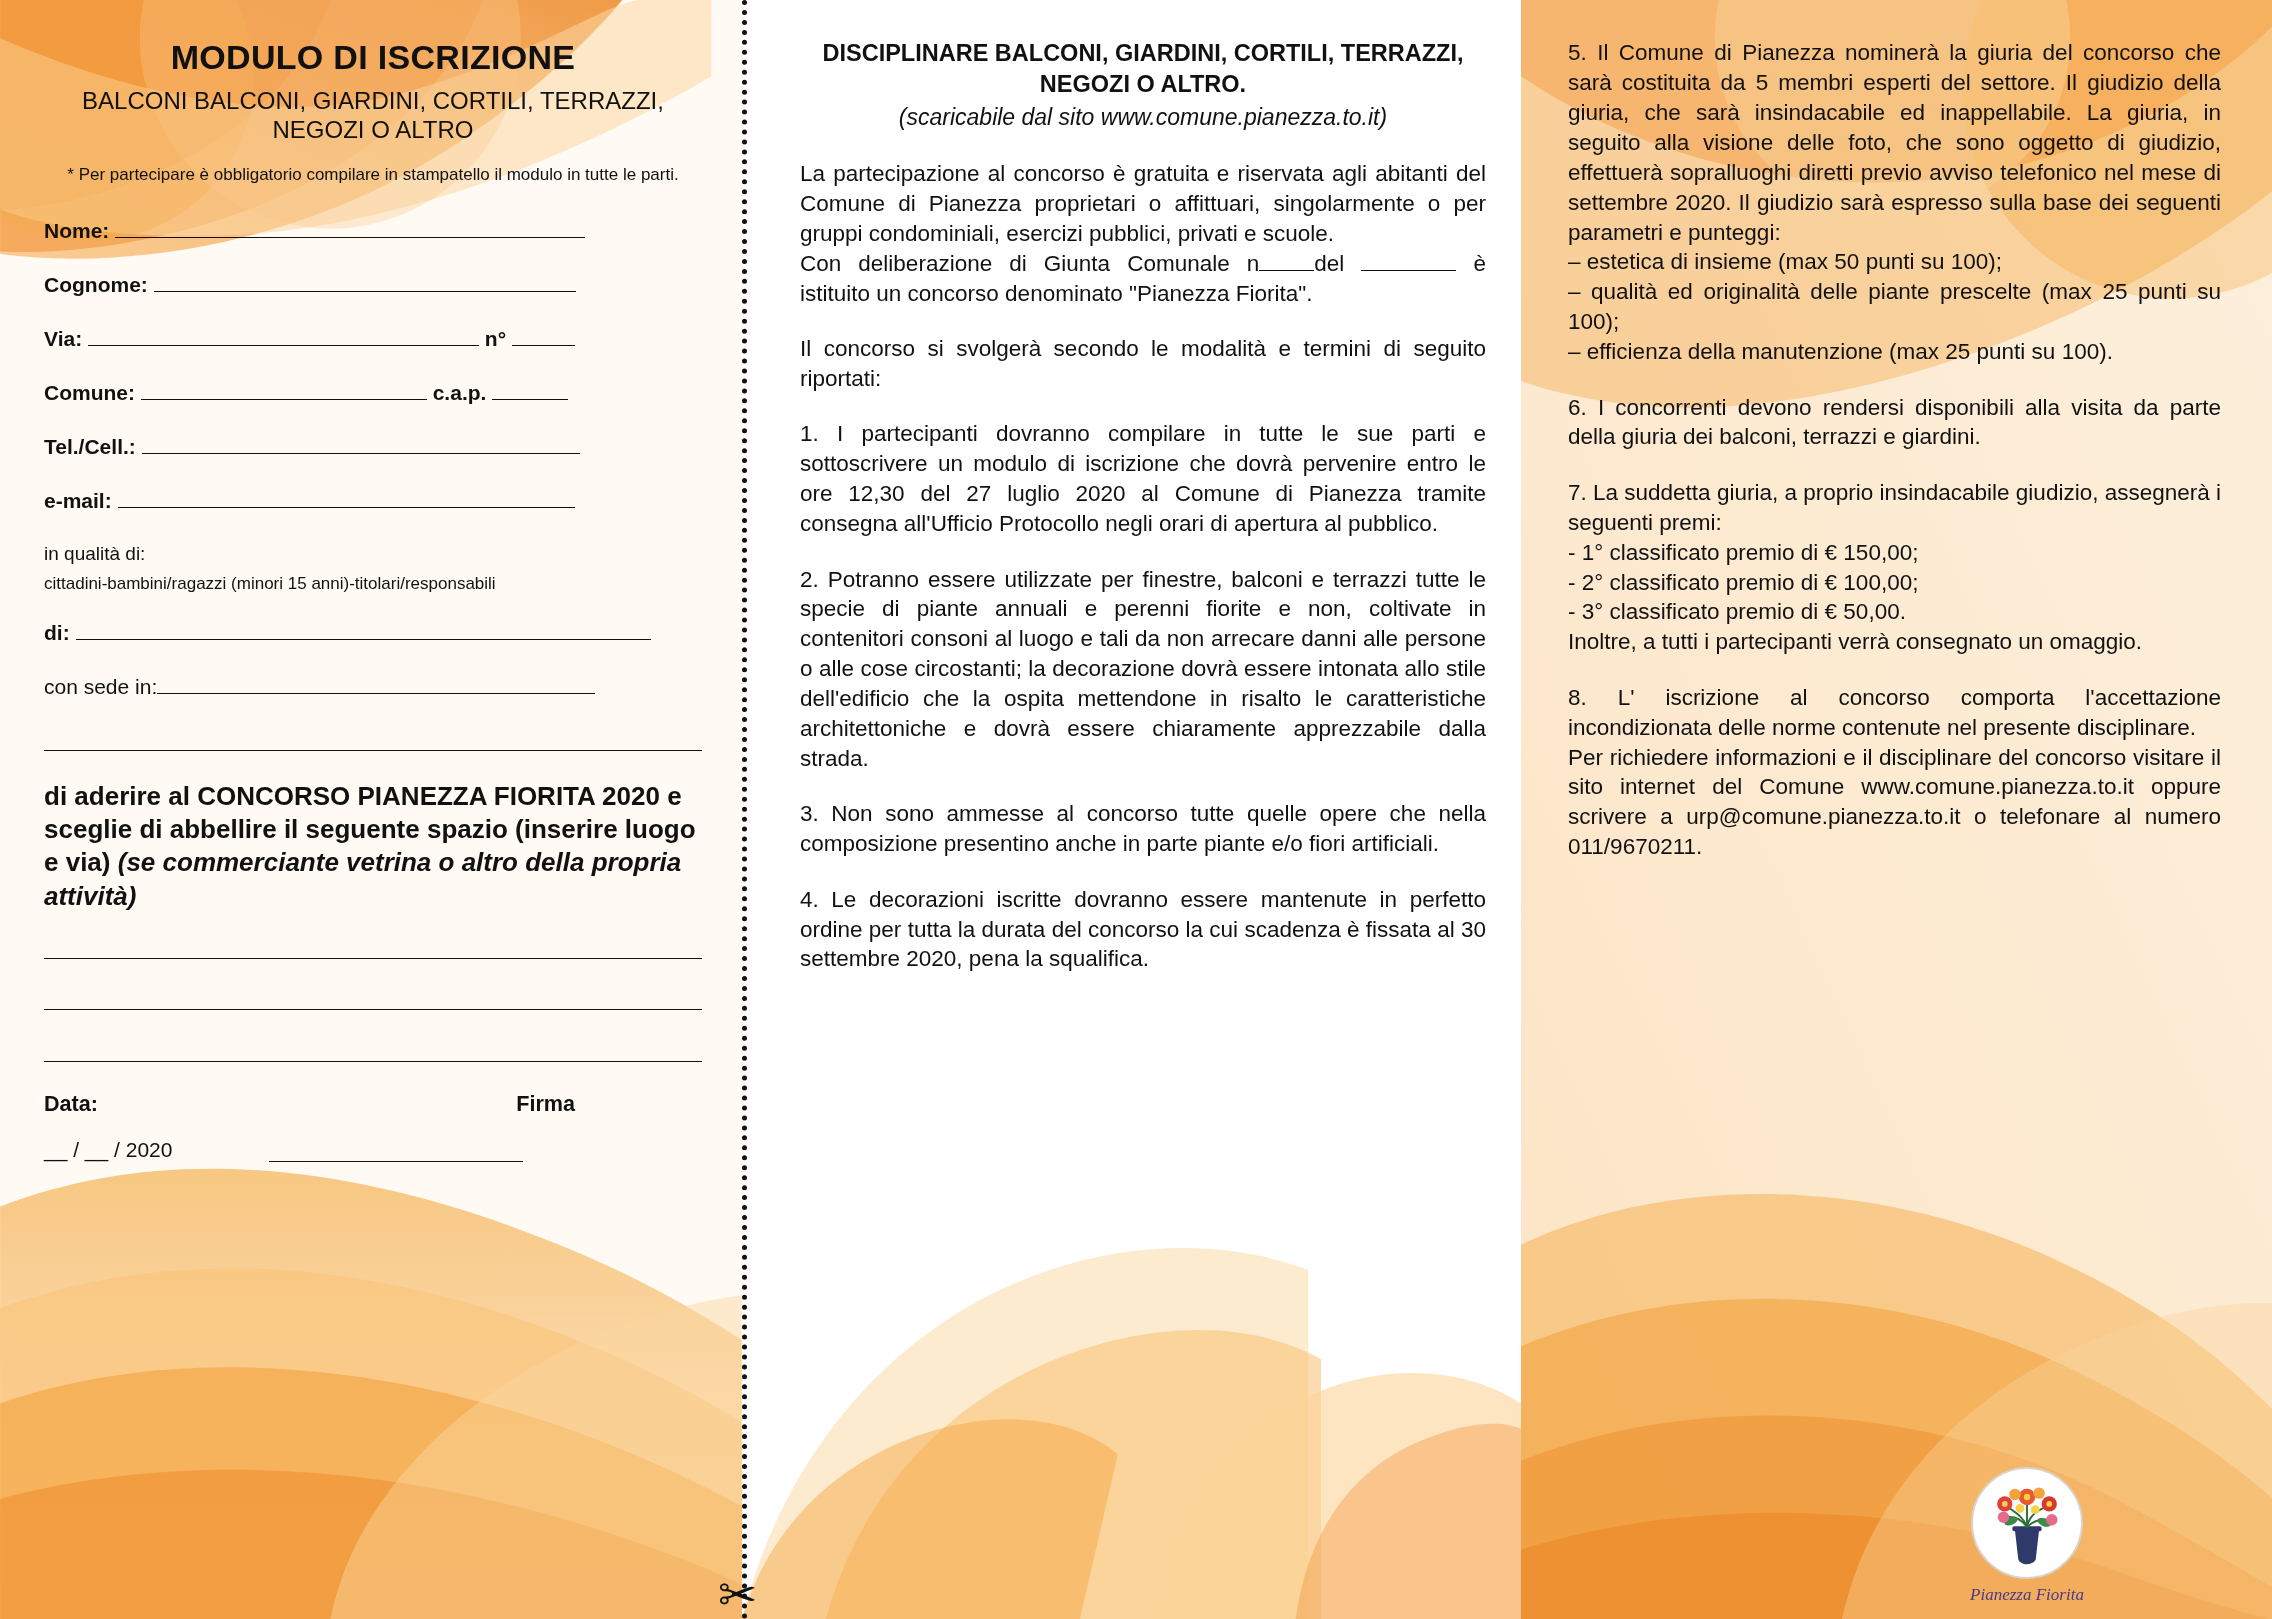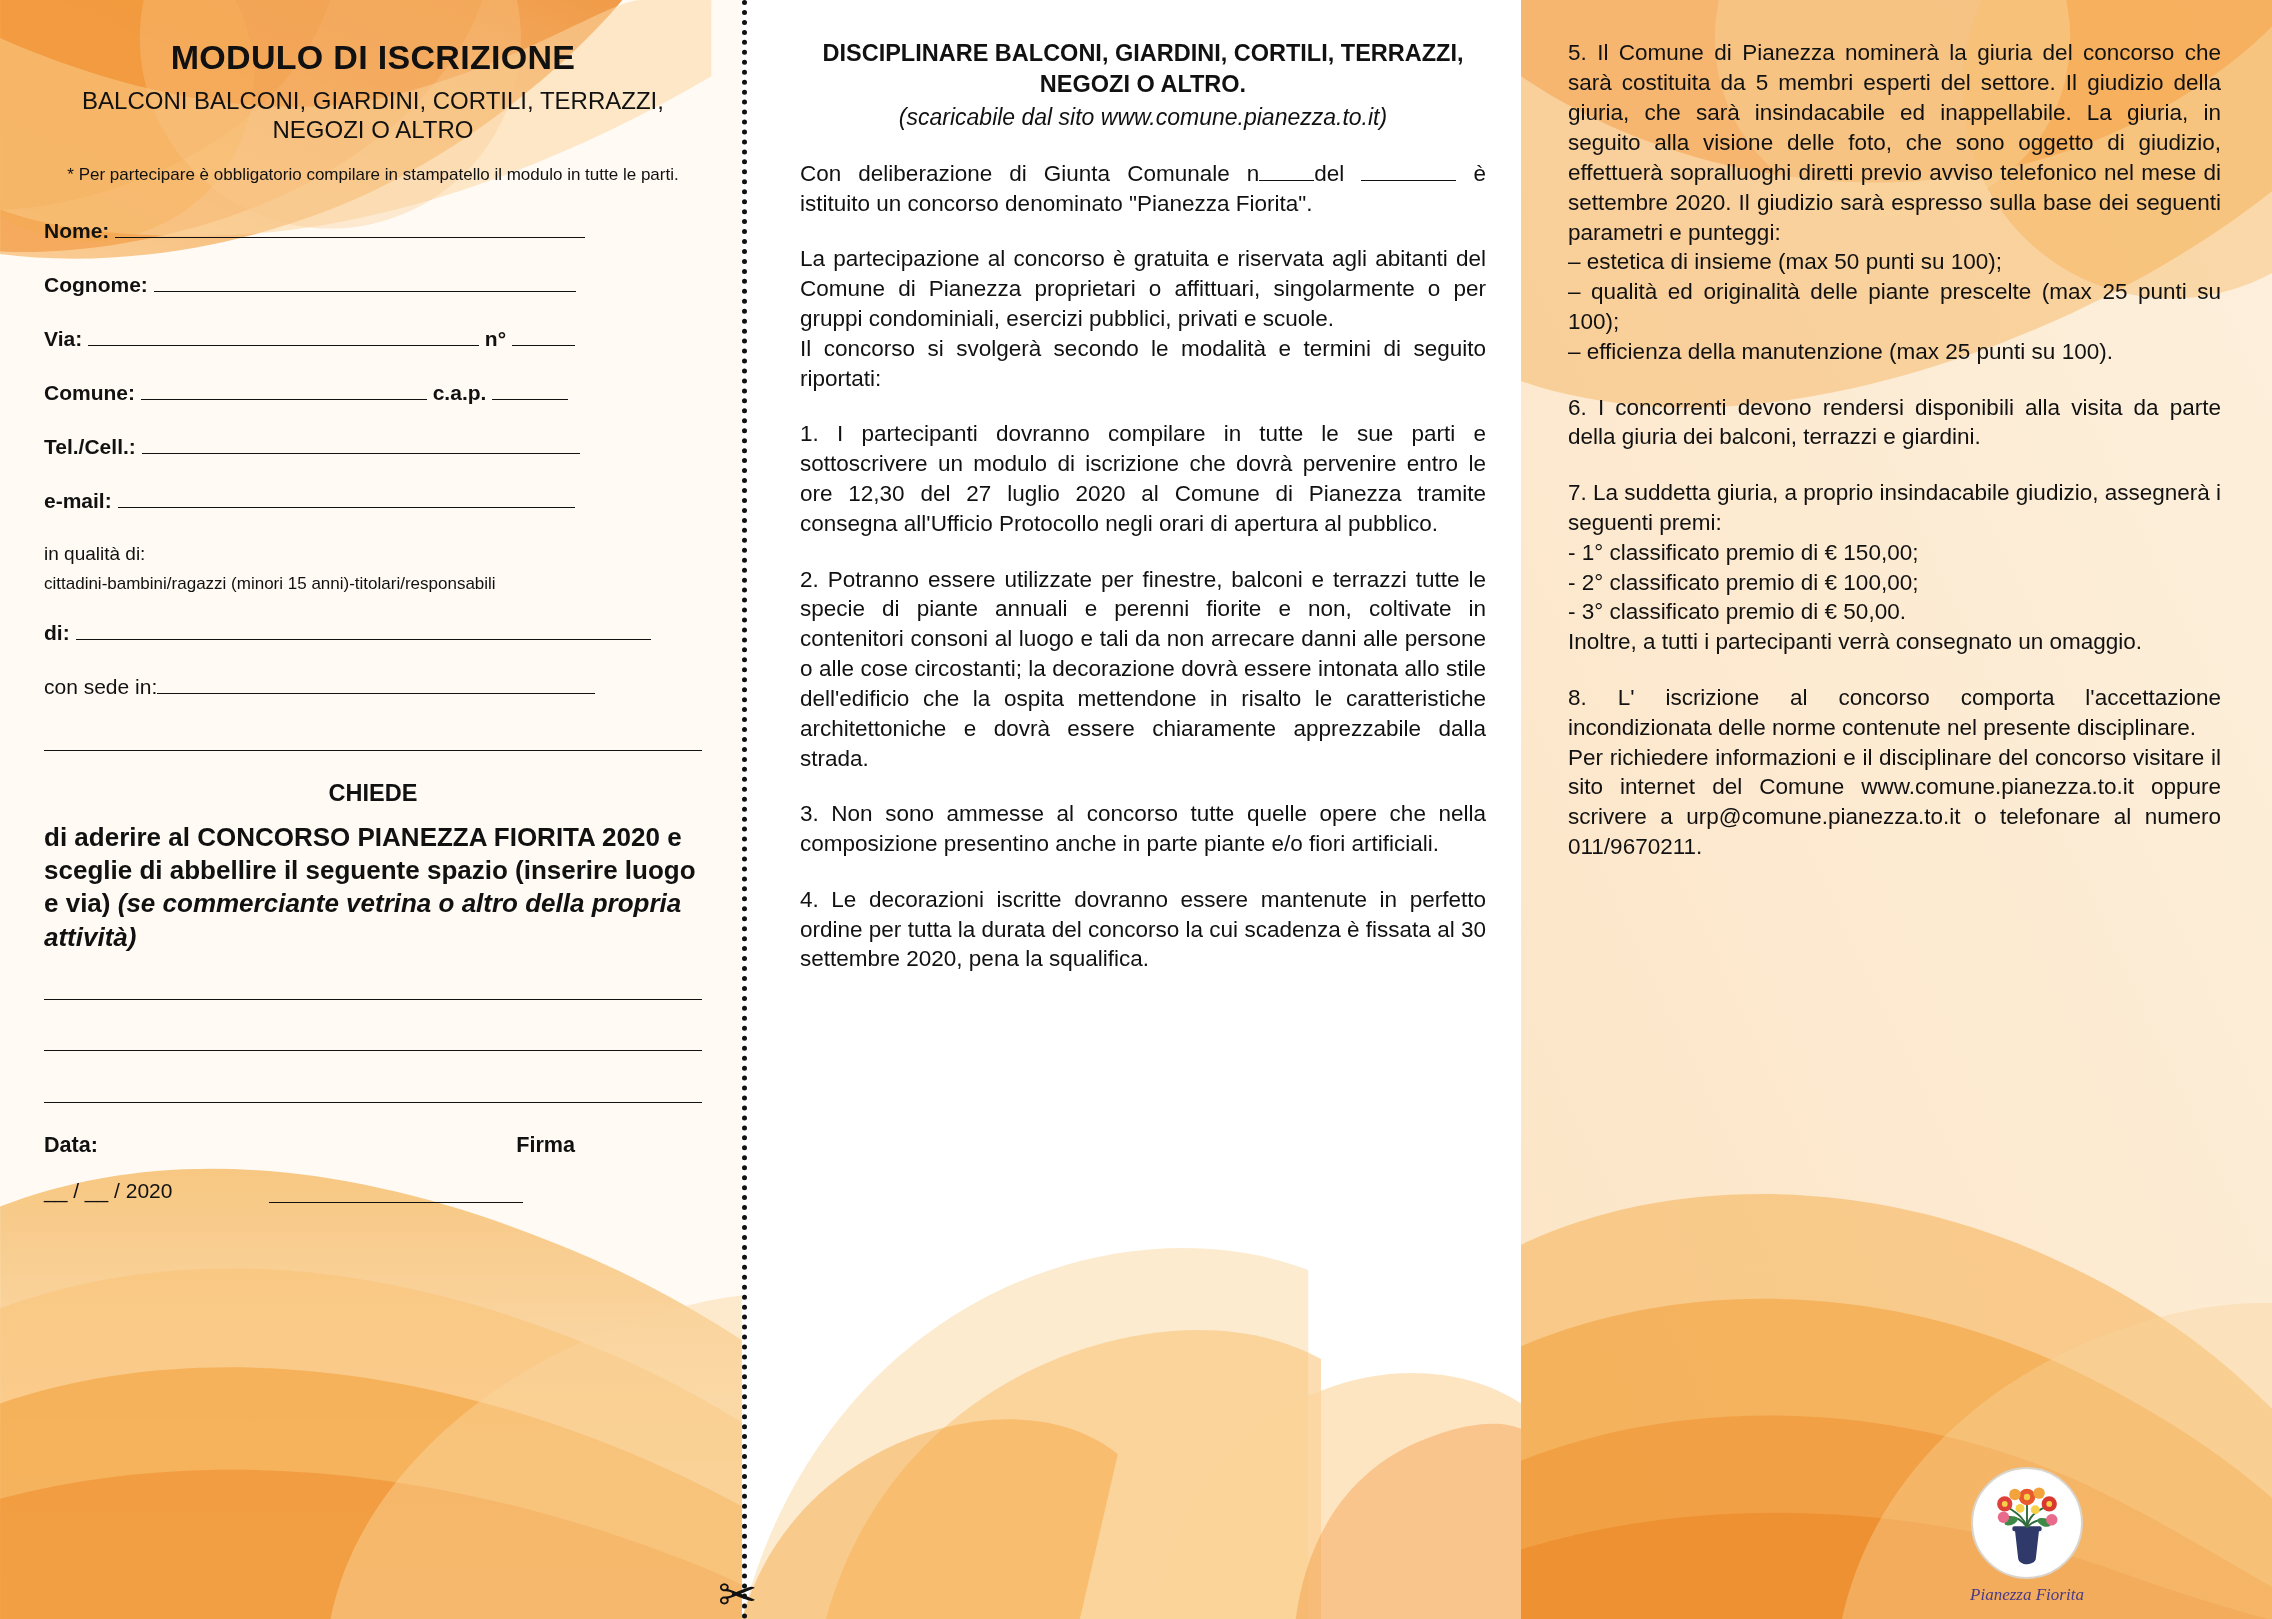--- a/index.html
+++ b/index.html
@@ -224,21 +224,20 @@
       <b>di:</b>
       <span class="lead" style="width:575px"></span>
     </div>
 
     <div class="field">
       <span>con sede in:</span><span class="lead" style="width:438px"></span>
     </div>
 
     <div class="blank-line"></div>
 
-    <div class="chiede">CHIEDE</div>
     <div class="chiede-body">
       <span>di aderire al CONCORSO PIANEZZA FIORITA 2020 e sceglie di abbellire il seguente spazio (inserire luogo e via)</span>
       <i>(se commerciante vetrina o altro della propria attività)</i>
     </div>
 
     <div class="blank-line"></div>
     <div class="blank-line"></div>
     <div class="blank-line"></div>
 
     <div class="sig-row">
@@ -252,25 +251,25 @@
     </div>
   </section>
 
   <div class="rule rule-1"></div>
   <div class="scissors">✂</div>
 
   <section class="col col-mid">
     <h2 class="doc-title">DISCIPLINARE BALCONI, GIARDINI, CORTILI, TERRAZZI, NEGOZI O ALTRO.</h2>
     <div class="doc-sub">(scaricabile dal sito www.comune.pianezza.to.it)</div>
 
+    <p class="body" style="margin-bottom:0">La partecipazione al concorso è gratuita e riservata agli abitanti del Comune di Pianezza proprietari o affittuari, singolarmente o per gruppi condominiali, esercizi pubblici, privati e scuole.</p>
+
     <p class="body">
       <span>Con deliberazione di Giunta Comunale n</span><span class="ul u4"></span><span>del</span> <span class="ul u6"></span> <span>è istituito un concorso denominato "Pianezza Fiorita".</span>
     </p>
-
-    <p class="body" style="margin-bottom:0">La partecipazione al concorso è gratuita e riservata agli abitanti del Comune di Pianezza proprietari o affittuari, singolarmente o per gruppi condominiali, esercizi pubblici, privati e scuole.</p>
     <p class="body">Il concorso si svolgerà secondo le modalità e termini di seguito riportati:</p>
 
     <p class="body">1. I partecipanti dovranno compilare in tutte le sue parti e sottoscrivere un modulo di iscrizione che dovrà pervenire entro le ore 12,30 del 27 luglio 2020 al Comune di Pianezza tramite consegna all'Ufficio Protocollo negli orari di apertura al pubblico.</p>
     <p class="body">2. Potranno essere utilizzate per finestre, balconi e terrazzi tutte le specie di piante annuali e perenni fiorite e non, coltivate in contenitori consoni al luogo e tali da non arrecare danni alle persone o alle cose circostanti; la decorazione dovrà essere intonata allo stile dell'edificio che la ospita mettendone in risalto le caratteristiche architettoniche e dovrà essere chiaramente apprezzabile dalla strada.</p>
     <p class="body">3. Non sono ammesse al concorso tutte quelle opere che nella composizione presentino anche in parte piante e/o fiori artificiali.</p>
     <p class="body">4. Le decorazioni iscritte dovranno essere mantenute in perfetto ordine per tutta la durata del concorso la cui scadenza è fissata al 30 settembre 2020, pena la squalifica.</p>
   </section>
 
   <div class="rule rule-2"></div>
 

